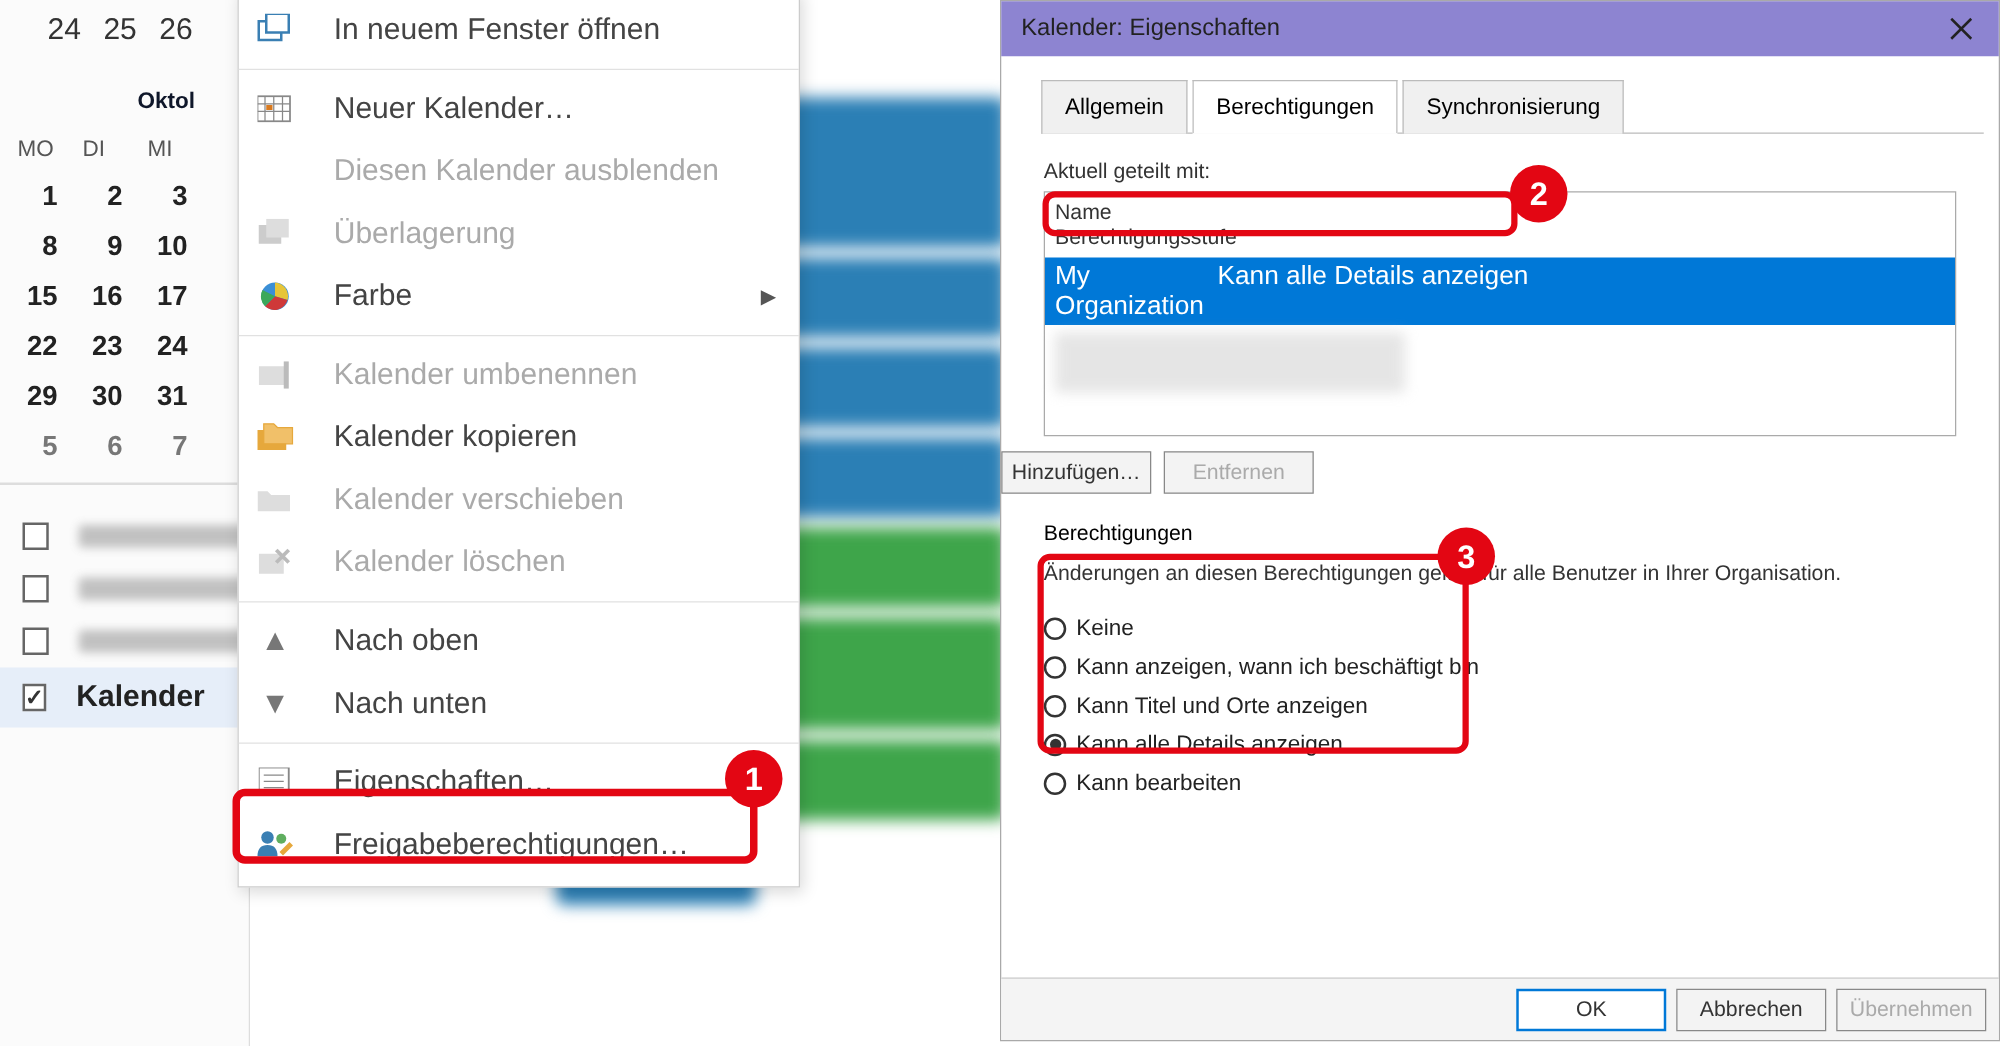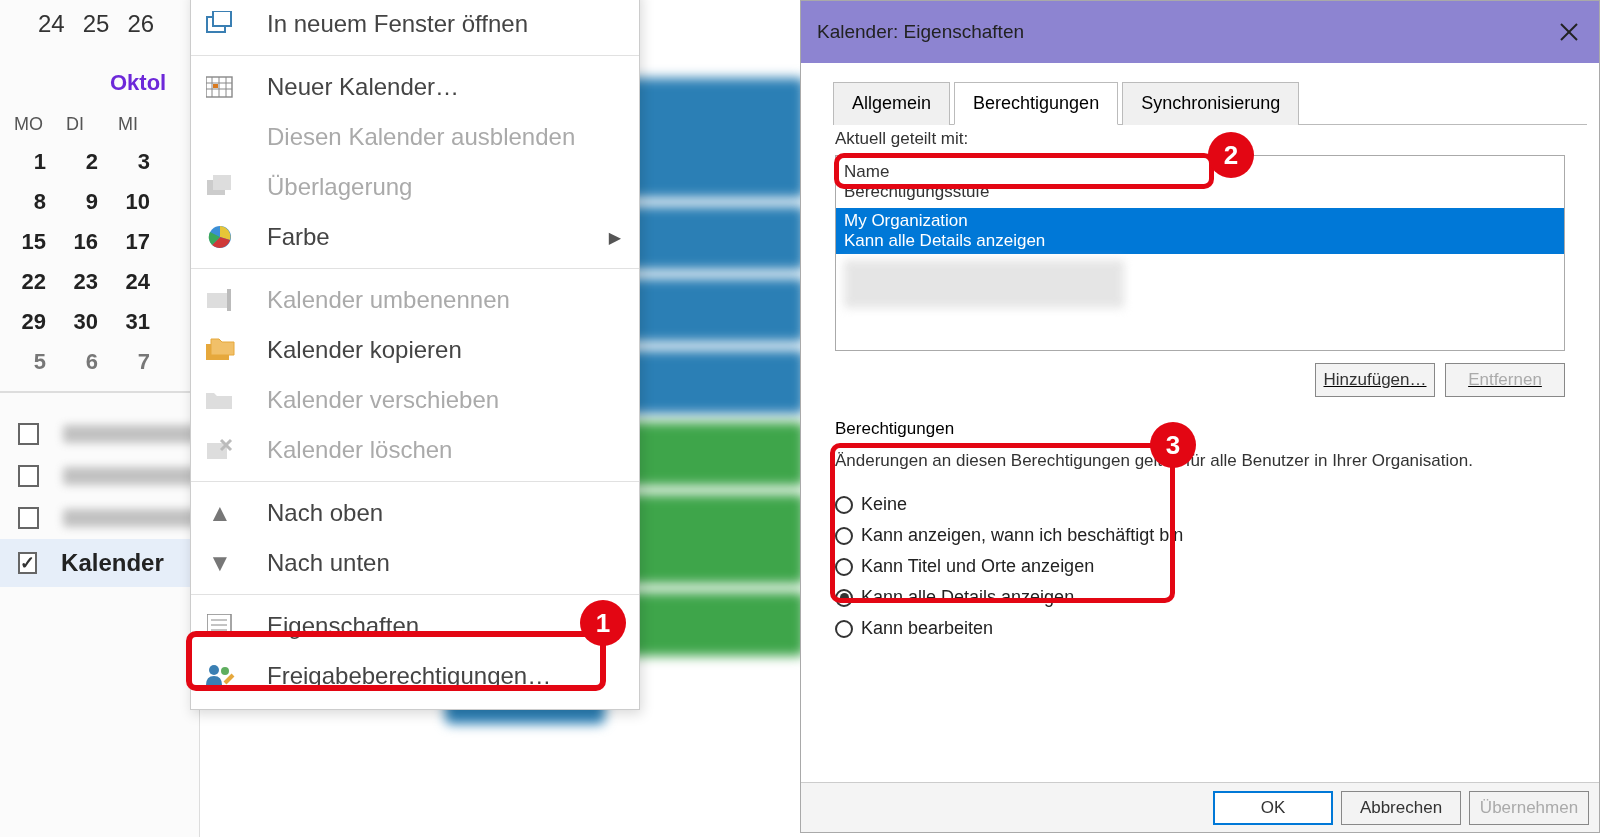--- a/index.html
+++ b/index.html
@@ -1,21 +1,21 @@
 <!DOCTYPE html>
 <html><head>
 <meta charset="utf-8">
 <style>
   * { box-sizing: border-box; margin: 0; padding: 0; font-family: "Segoe UI", Arial, sans-serif; }
   body { width: 1600px; height: 837px; background: #fff; overflow: hidden; position: relative; }
 
   
   .left-pane { position: absolute; left: 0; top: 0; width: 200px; height: 837px; border-right: 1px solid #ddd; background: #fbfbfb; }
   .mini-top-row { display: flex; gap: 18px; padding: 10px 0 10px 38px; font-size: 24px; color: #333; }
-  .month-label { font-size: 22px; font-weight: 600; padding: 22px 0 18px 110px; color: #6d28d9; }
+  .month-label { font-size: 18px; font-weight: 600; padding: 22px 0 18px 110px; color: #0f172a; }
   .day-header { display: grid; grid-template-columns: repeat(3, 38px); gap: 14px; padding-left: 14px; font-size: 18px; color: #555; }
   .days-grid { display: grid; grid-template-columns: repeat(3, 38px); gap: 14px 14px; padding: 14px 0 0 14px; font-size: 22px; color: #222; font-weight: 600; }
   .days-grid span { text-align: right; width: 32px; }
   .days-grid span.off { color: #777; }
   .mini-divider { margin-top: 16px; border-top: 2px solid #ddd; }
   .list-section { padding: 20px 0 0 18px; }
   .list-row { display: flex; align-items: center; gap: 24px; padding: 10px 0; }
   .chk { width: 22px; height: 22px; border: 2px solid #666; background: #fff; display: inline-flex; align-items: center; justify-content: center; }
   .chk.checked::after { content: "✓"; font-size: 18px; color: #333; font-weight: bold; }
   .blur-strip { width: 140px; height: 18px; background: #6b6b6b; border-radius: 3px; filter: blur(4px); opacity: .4; }
@@ -36,34 +36,34 @@
   .blur-row { height: 64px; margin: 8px 0; border-radius: 6px; filter: blur(6px); }
   .blur-blue { background: #2b7fb5; }
   .blur-green { background: #3ea54a; }
 
   
   .callout-box { position: absolute; border: 6px solid #e30613; border-radius: 10px; }
   .callout-num { position: absolute; width: 46px; height: 46px; background: #e30613; border-radius: 50%; color: #fff; font-size: 26px; font-weight: 700; display: flex; align-items: center; justify-content: center; }
 
   
   .dialog { position: absolute; right: 0; top: 0; width: 800px; height: 833px; border: 1px solid #a9a9a9; background: #fff; }
-  .titlebar { height: 62px; background: #8d84d1; display: flex; align-items: center; padding: 0 10px 0 16px; color: #222; font-size: 19px; }
+  .titlebar { height: 44px; background: #8d84d1; display: flex; align-items: center; padding: 0 10px 0 16px; color: #222; font-size: 19px; }
   .titlebar .closebtn { margin-left: auto; width: 40px; height: 40px; display: flex; align-items: center; justify-content: center; font-size: 22px; }
   .tabs { display: flex; border-bottom: 1px solid #bbb; margin: 18px 12px 0 32px; }
   .tab { padding: 10px 18px; font-size: 18px; border: 1px solid #bbb; border-bottom: none; background: #f0f0f0; margin-right: 4px; position: relative; top: 1px; }
   .tab.active { background: #fff; border-bottom: 1px solid #fff; }
-  .section-label { font-size: 17px; color: #333; margin: 4px 0 6px 34px; }
+  .section-label { font-size: 17px; color: #333; margin: 20px 0 6px 34px; }
   .perm-list-box { margin: 0 34px; border: 1px solid #aaa; height: 196px; position: relative; background: #fff; }
   .perm-head { display: flex; font-size: 17px; color: #333; padding: 6px 8px; flex-direction: column; }
   .perm-head .c1 { width: 130px; }
-  .perm-row { display: flex; font-size: 17px; padding: 3px 8px; flex-direction: column; }
+  .perm-row { display: flex; font-size: 21px; padding: 3px 8px; }
   .perm-row.selected { background: #0078d7; color: #fff; }
   .perm-row .c1 { width: 130px; }
   .blur-row2 { margin: 6px 8px; height: 48px; width: 280px; background: #ccc; filter: blur(5px); opacity: .5; }
-  .btn-row { display: flex; gap: 10px; justify-content: flex-end; margin: 12px 34px 0 0; text-decoration: underline; }
+  .btn-row { display: flex; gap: 10px; margin: 12px 34px 0 0; }
   .btn { min-width: 120px; height: 34px; border: 1px solid #888; background: #f3f3f3; font-size: 17px; color: #333; display: flex; align-items: center; justify-content: center; }
   .btn.disabled { color: #aaa; }
   .perm-section { margin: 22px 34px 0 34px; }
   .perm-section .title { font-size: 17px; margin-bottom: 12px; }
   .perm-note { font-size: 17px; color: #333; margin-bottom: 18px; }
   .radio-row { display: flex; align-items: center; gap: 8px; font-size: 18px; color: #222; padding: 5px 0; }
   .radio { width: 18px; height: 18px; border: 2px solid #333; border-radius: 50%; display: inline-flex; align-items: center; justify-content: center; }
   .radio.sel::after { content: ""; width: 9px; height: 9px; background: #333; border-radius: 50%; }
   .dlg-footer { position: absolute; bottom: 0; left: 0; right: 0; height: 50px; border-top: 1px solid #ccc; background: #f4f4f4; display: flex; justify-content: flex-end; align-items: center; gap: 8px; padding-right: 10px; }
   .dlg-footer .btn.primary { background: #fff; border: 2px solid #0078d7; }

